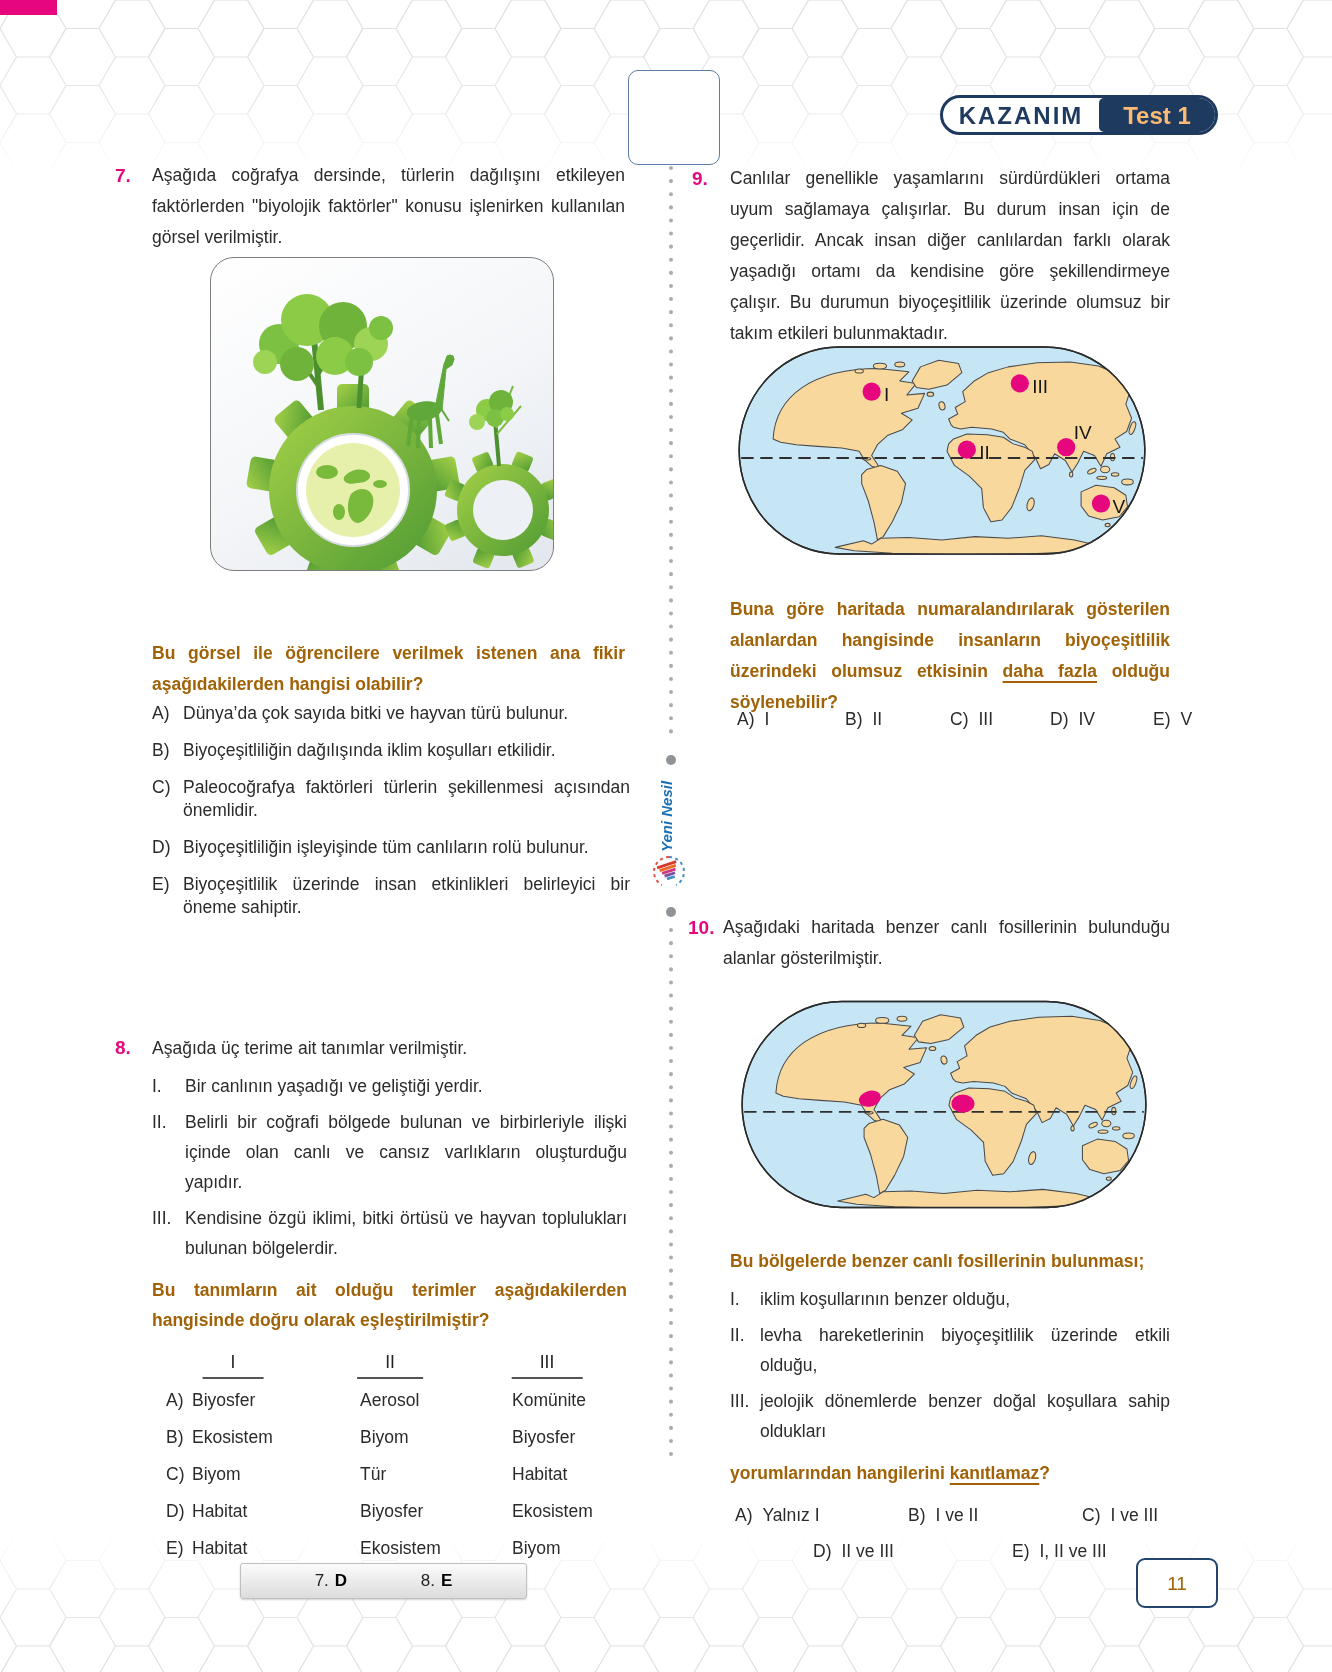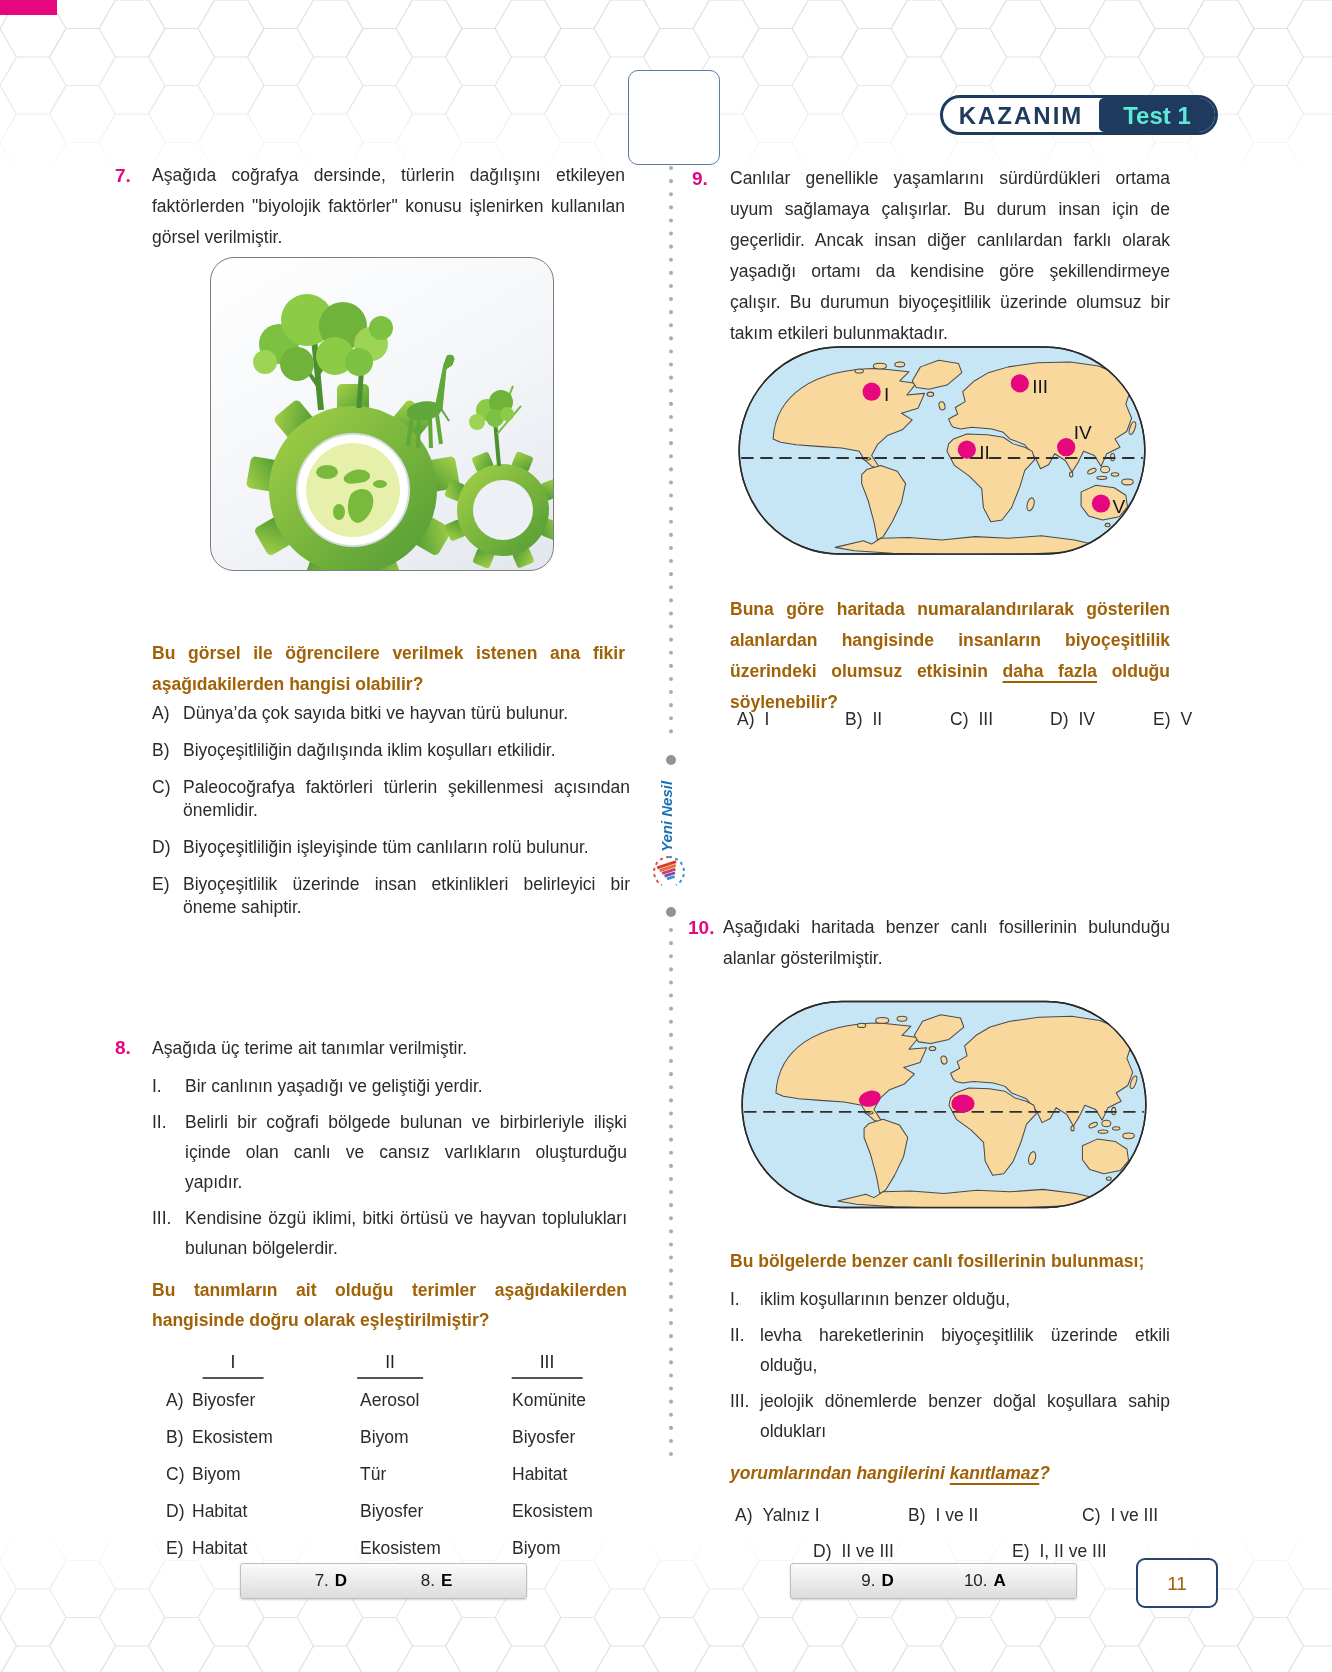--- a/index.html
+++ b/index.html
@@ -13,21 +13,21 @@
   
   .corner-strip{position:absolute;left:0;top:0;width:57px;height:15px;background:#e6077e;z-index:3;}
   
   .logo-box{position:absolute;left:628px;top:70px;width:90px;height:93px;background:#fff;
     border:1.5px solid #5c7ca3;border-radius:10px;z-index:3;}
   
   .badge{position:absolute;left:940px;top:95px;width:278px;height:40px;z-index:3;
     border:3px solid #1e3a5e;border-radius:21px;background:#fff;display:flex;align-items:stretch;box-sizing:border-box;}
   .badge-label{flex:1;display:flex;align-items:center;justify-content:center;
     color:#1e3a5e;font-weight:700;font-size:24px;letter-spacing:2px;}
-  .badge-test{width:116px;background:#1e3a5e;color:#5eead4;font-weight:700;font-size:24px;
+  .badge-test{width:116px;background:#1e3a5e;color:#fdba74;font-weight:700;font-size:24px;
     display:flex;align-items:center;justify-content:center;border-radius:5px 17px 17px 5px;}
   
   .divider-svg{position:absolute;left:663px;top:0;width:16px;height:1672px;z-index:2;}
   .brand-text{position:absolute;left:659px;top:852px;transform:rotate(-90deg);transform-origin:0 0;
     white-space:nowrap;font-weight:700;font-style:italic;font-size:15px;line-height:16px;color:#1b6fb3;z-index:2;}
   .brand-logo{position:absolute;left:652px;top:855px;width:34px;height:34px;z-index:2;}
   
   .qblock{position:absolute;z-index:2;}
   .qrow{display:flex;}
   .qnum{flex:none;color:#e6077e;font-weight:700;font-size:19px;}
@@ -428,39 +428,35 @@
         <span class="itext">iklim koşullarının benzer olduğu,</span>
       </div>
       <div class="item">
         <span class="ilabel" style="width:30px;">II.</span>
         <span class="itext">levha hareketlerinin biyoçeşitlilik üzerinde etkili olduğu,</span>
       </div>
       <div class="item">
         <span class="ilabel" style="width:30px;">III.</span>
         <span class="itext">jeolojik dönemlerde benzer doğal koşullara sahip oldukları</span>
       </div>
-      <p class="stem" style="margin:12px 0 14px 0;font-style:italic;"><span>yorumlarından hangilerini </span><span class="uline">kanıtlamaz</span><span>?</span></p>
+      <p class="stem" style="margin:12px 0 14px 0;"><span>yorumlarından hangilerini </span><span class="uline">kanıtlamaz</span><span>?</span></p>
       <div class="optrow">
         <span class="pair" style="left:5px;"><span class="olabel">A)</span><span>Yalnız I</span></span>
         <span class="pair" style="left:178px;"><span class="olabel">B)</span><span>I ve II</span></span>
         <span class="pair" style="left:352px;"><span class="olabel">C)</span><span>I ve III</span></span>
       </div>
       <div class="optrow">
         <span class="pair" style="left:83px;"><span class="olabel">D)</span><span>II ve III</span></span>
         <span class="pair" style="left:282px;"><span class="olabel">E)</span><span>I, II ve III</span></span>
       </div>
     </div>
   </section>
 
   <div class="ansbar" style="left:240px;">
     <span class="pair"><span class="anum">7.</span><span class="aans">D</span></span>
     <span class="pair"><span class="anum">8.</span><span class="aans">E</span></span>
   </div>
-  <div class="ansbar" style="left:790px;">
-    <span class="pair"><span class="anum">9.</span><span class="aans">D</span></span>
-    <span class="pair"><span class="anum">10.</span><span class="aans">A</span></span>
-  </div>
 
   <div class="pagebox">
     <span>11</span>
   </div>
 
 </div>
 
 </body></html>

